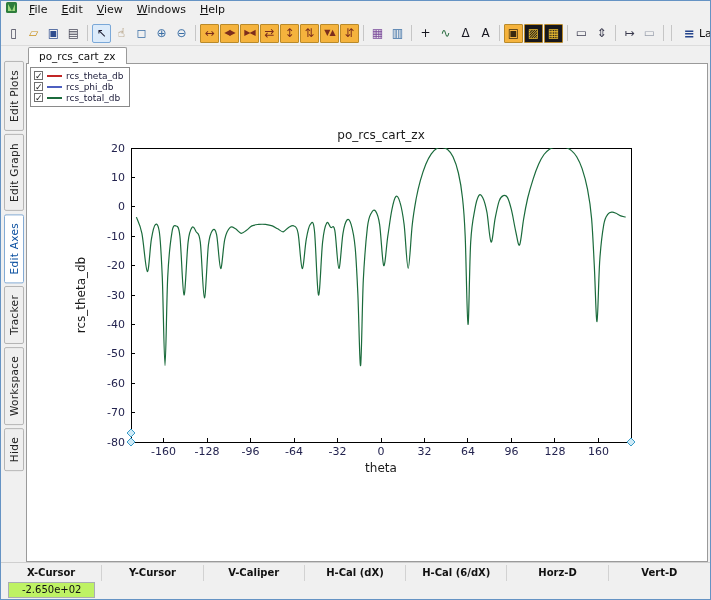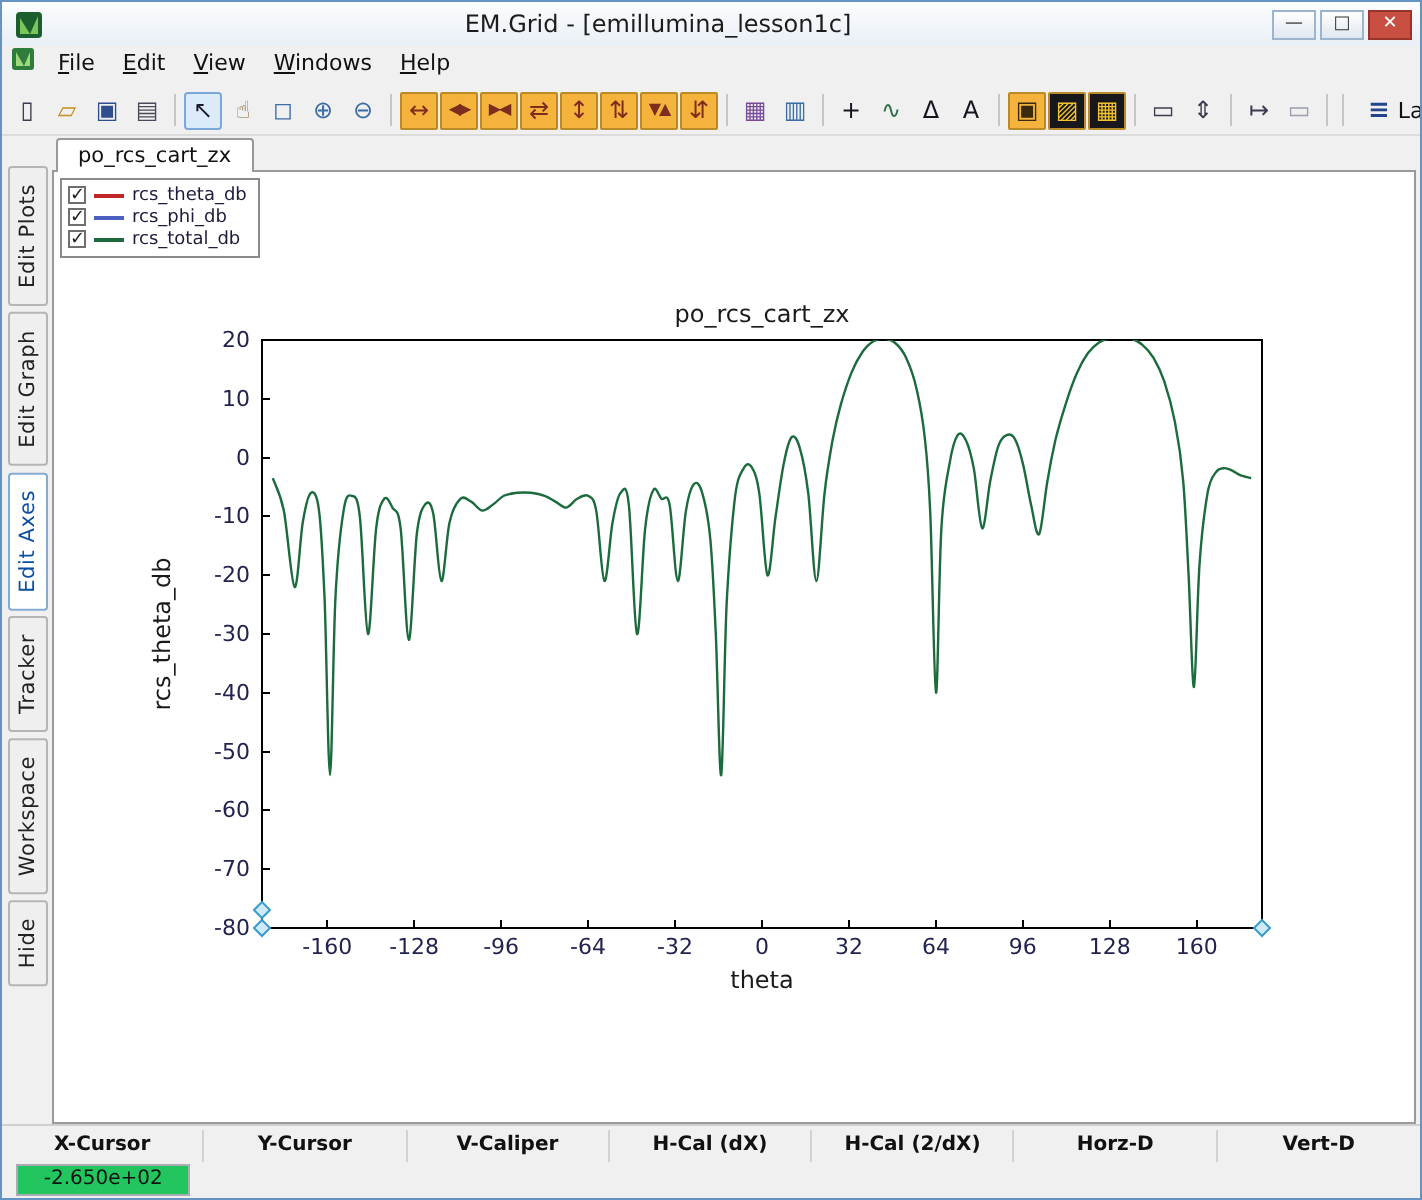--- a/index.html
+++ b/index.html
@@ -52,39 +52,27 @@
   .legend-row{display:flex;align-items:center;gap:4px;height:11px;font-size:9px;color:#1c1c3a;white-space:nowrap;}
   .cb{width:9px;height:9px;border:1px solid #6f6f6f;background:#fff;font-size:9px;line-height:8px;text-align:center;color:#1a1a1a;flex:0 0 auto;}
   .swatch{width:15px;height:0;border-top-width:2px;border-top-style:solid;flex:0 0 auto;}
   .legend-label{line-height:10px;}
   
   .statusbar{height:37px;border-top:1px solid #cfcfcf;background:#f0f0f0;flex:0 0 auto;padding-top:2px;}
   .sb-grid{display:grid;grid-template-columns:repeat(7,1fr);}
   .sb-head{font-size:10px;font-weight:bold;text-align:center;color:#111;padding:2px 0 3px 0;border-right:1px solid #d2d2d2;}
   .sb-head:last-child{border-right:none;}
   .sb-cell{padding:1px 7px;height:19px;}
-  .sb-box{border:1px solid #a9adb3;background:#22c55e;font-size:10px;text-align:center;height:16px;line-height:14px;color:#111;}
+  .sb-box{border:1px solid #a9adb3;background:#bef264;font-size:10px;text-align:center;height:16px;line-height:14px;color:#111;}
 </style>
 </head>
 <body>
 
 <div class="window">
 
-  <div class="titlebar">
-    <svg class="app-logo" viewBox="0 0 15 15">
-      <rect x="1" y="1" width="13" height="13" rx="2" fill="#1d5e2f"></rect>
-      <path d="M3 12 L3 4 L8 12 L12 3 L12 12 Z" fill="#7cc55a"></path>
-    </svg>
-    <div class="title">EM.Grid - [emillumina_lesson1c]</div>
-    <div class="winbtns">
-        <div class="winbtn">—</div>
-        <div class="winbtn">□</div>
-        <div class="winbtn close">✕</div>
-      </div>
-  </div>
 
   <div class="menubar">
     <svg class="menu-doc-icon" viewBox="0 0 13 13">
       <rect x="1" y="1" width="11" height="11" rx="1.5" fill="#2e7d3c"></rect>
       <path d="M3 10 L3 3 L7 10 L10 3 L10 10 Z" fill="#9ed97e"></path>
     </svg>
     <div style="display:flex;">
         <div class="menu-item"><u>F</u>ile</div>
         <div class="menu-item"><u>E</u>dit</div>
         <div class="menu-item"><u>V</u>iew</div>
@@ -296,21 +284,21 @@
         </div>
     </div>
   </div>
 
   <div class="statusbar">
     <div class="sb-grid">
         <div class="sb-head">X-Cursor</div>
         <div class="sb-head">Y-Cursor</div>
         <div class="sb-head">V-Caliper</div>
         <div class="sb-head">H-Cal (dX)</div>
-        <div class="sb-head">H-Cal (2/dX)</div>
+        <div class="sb-head">H-Cal (6/dX)</div>
         <div class="sb-head">Horz-D</div>
         <div class="sb-head">Vert-D</div>
       </div>
     <div class="sb-grid">
         <div class="sb-cell">
           <div class="sb-box">-2.650e+02</div>
         </div>
         <div class="sb-cell"></div>
         <div class="sb-cell"></div>
         <div class="sb-cell"></div>

